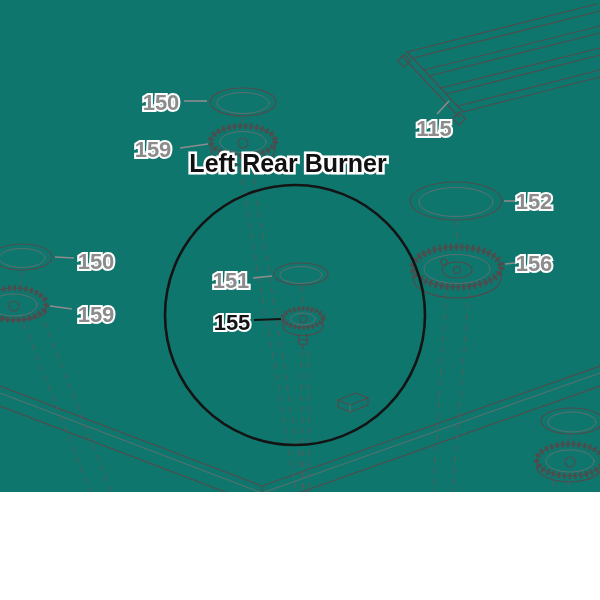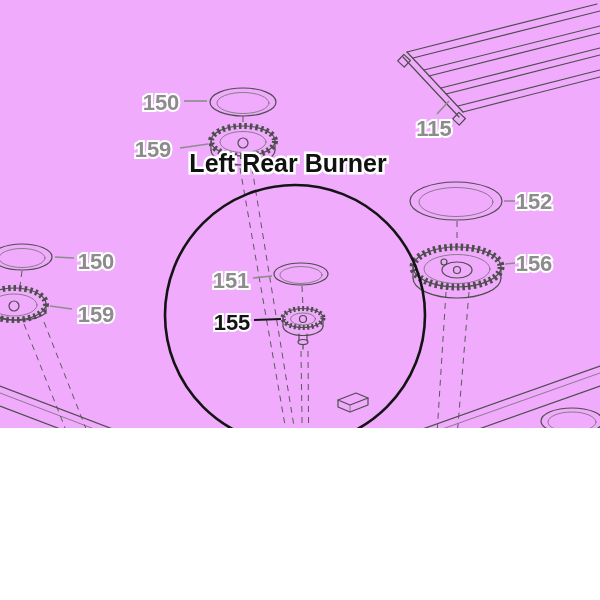--- a/index.html
+++ b/index.html
@@ -1,16 +1,16 @@
 <!DOCTYPE html>
 <html><head>
 <meta charset="utf-8">
 <style>
   html,body{margin:0;padding:0;background:#ffffff;}
-  #stage{position:relative;width:600px;height:428px;background:#f0abfc;overflow:hidden;
+  #stage{position:relative;width:600px;height:492px;background:#0f766e;overflow:hidden;
          font-family:"Liberation Sans", sans-serif;}
   svg{display:block;}
   .ln   {fill:none;stroke:#4d4d4d;stroke-width:1.2;stroke-linecap:round;stroke-linejoin:round;}
   .lnt  {fill:none;stroke:#6e6e6e;stroke-width:0.8;stroke-linecap:round;}
   .teeth{fill:none;stroke:#4d4d4d;stroke-dasharray:2.5 3;}
   .dash {fill:none;stroke:#5a5a5a;stroke-width:1;stroke-dasharray:6 5;}
   .tick {fill:none;stroke:#8c8c8c;stroke-width:1.6;}
   .tickd{fill:none;stroke:#141414;stroke-width:2;}
   .lbl  {font-family:"Liberation Sans",sans-serif;font-weight:bold;font-size:22px;
          fill:#8c8c8c;paint-order:stroke;stroke:#ffffff;stroke-width:4px;text-anchor:middle;}

